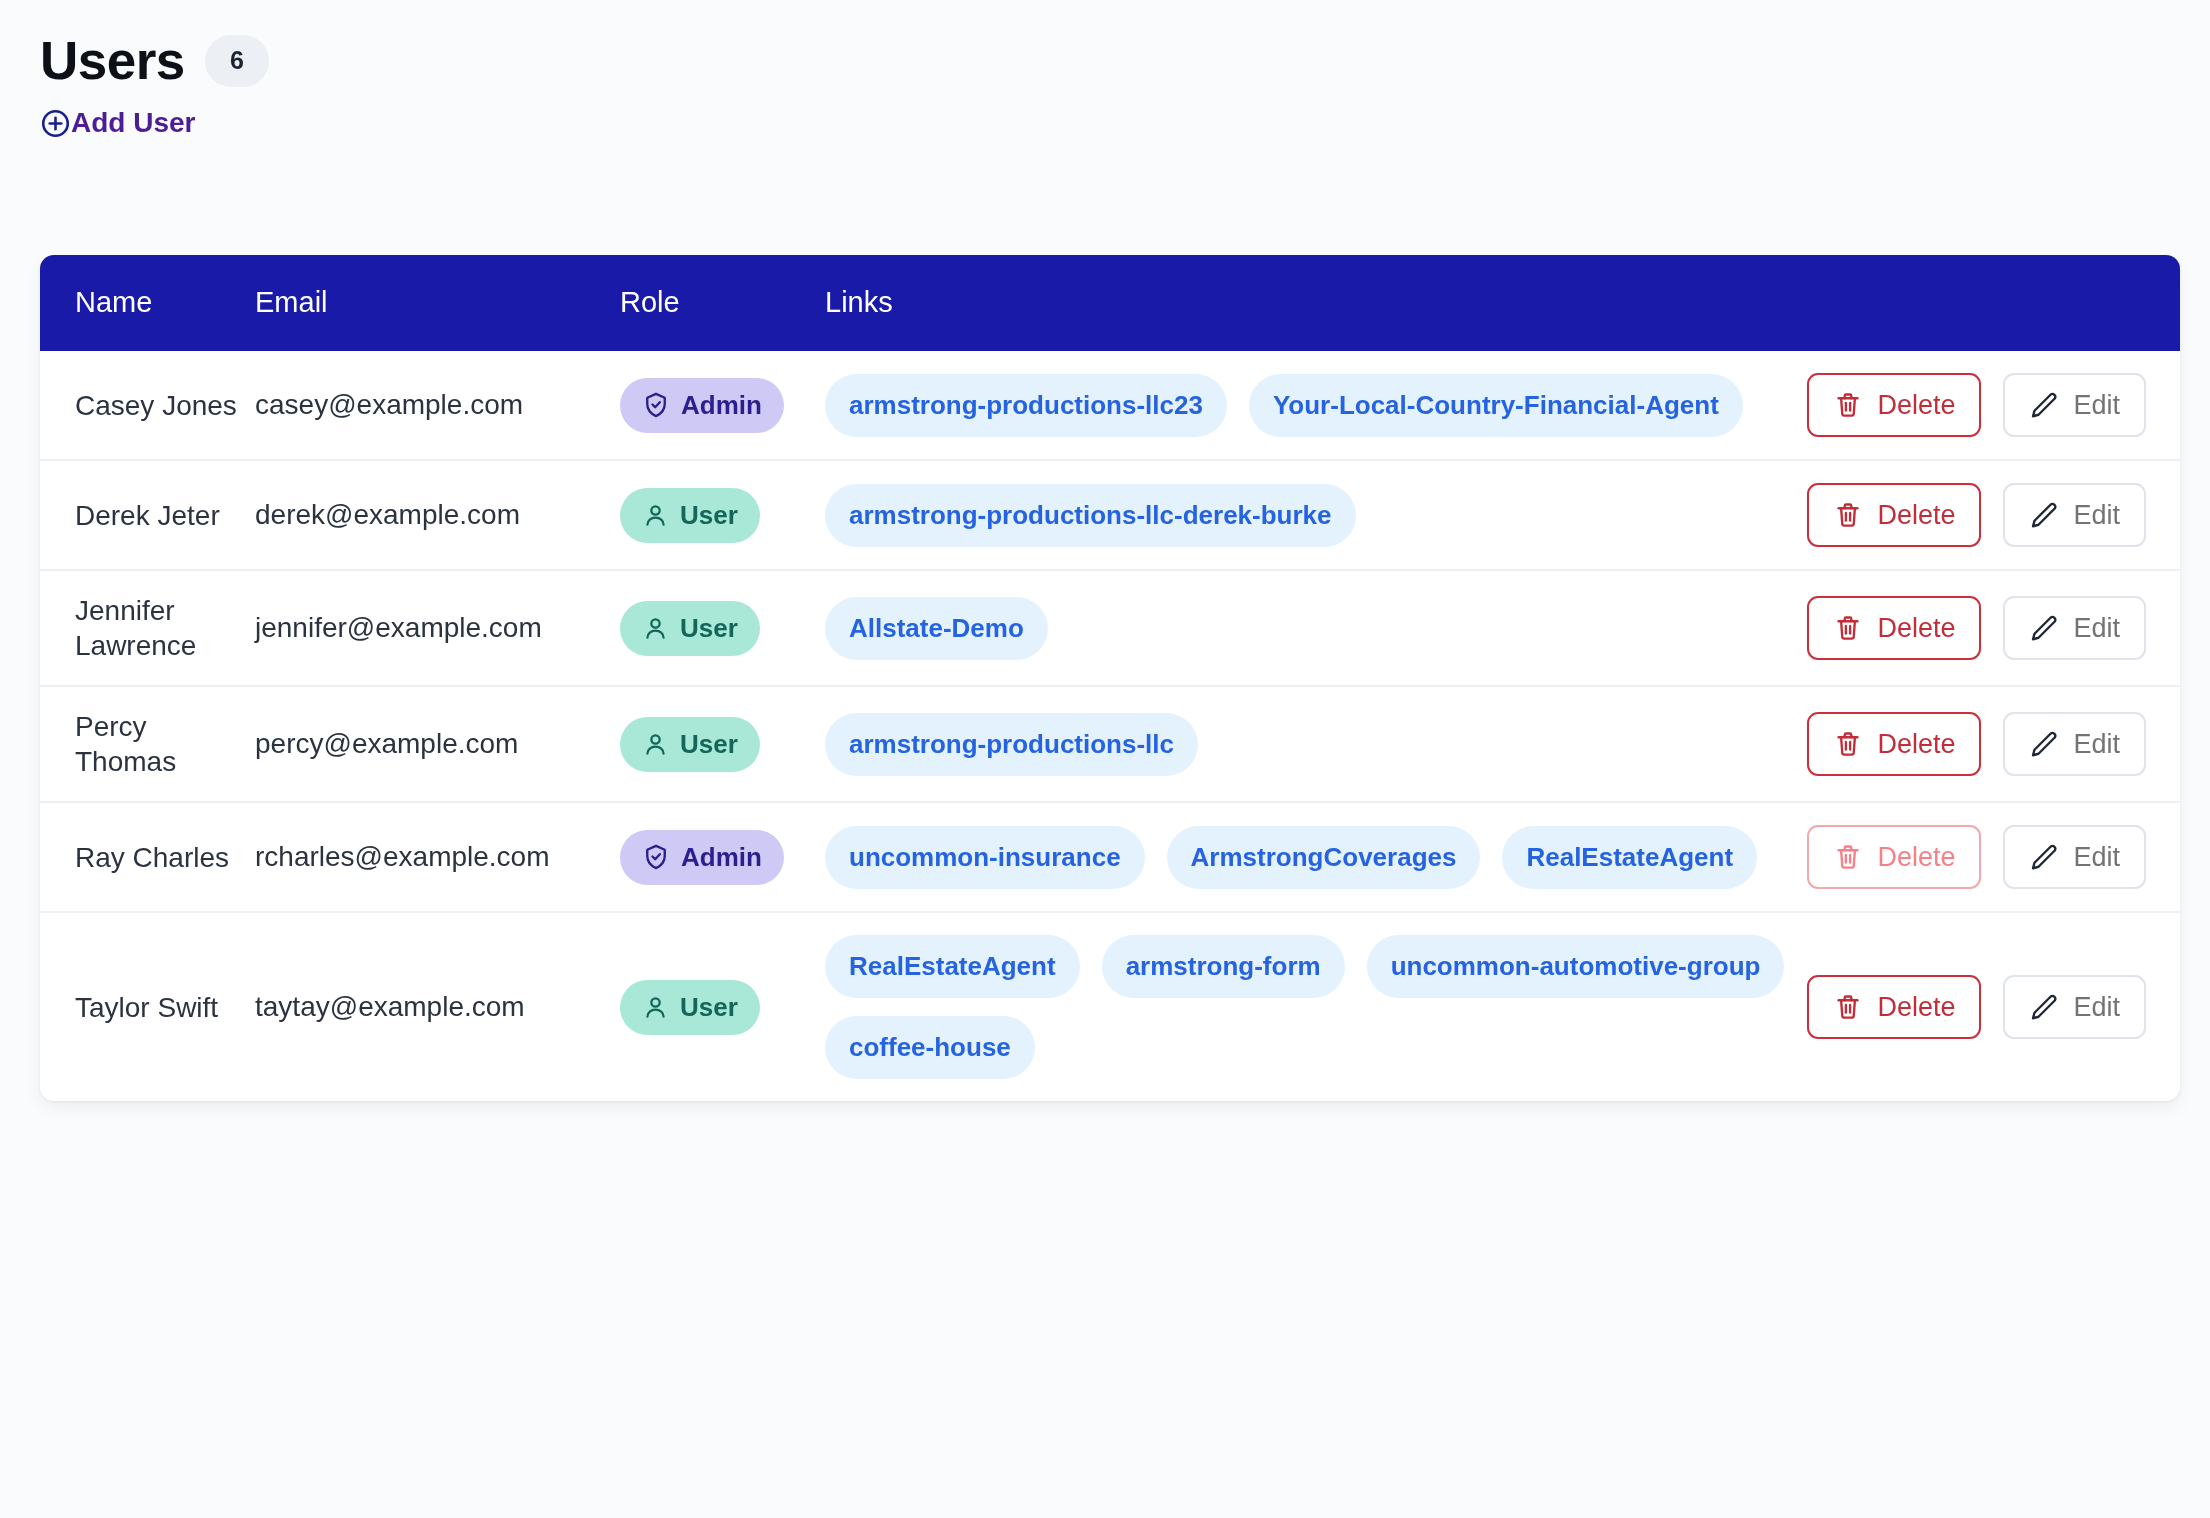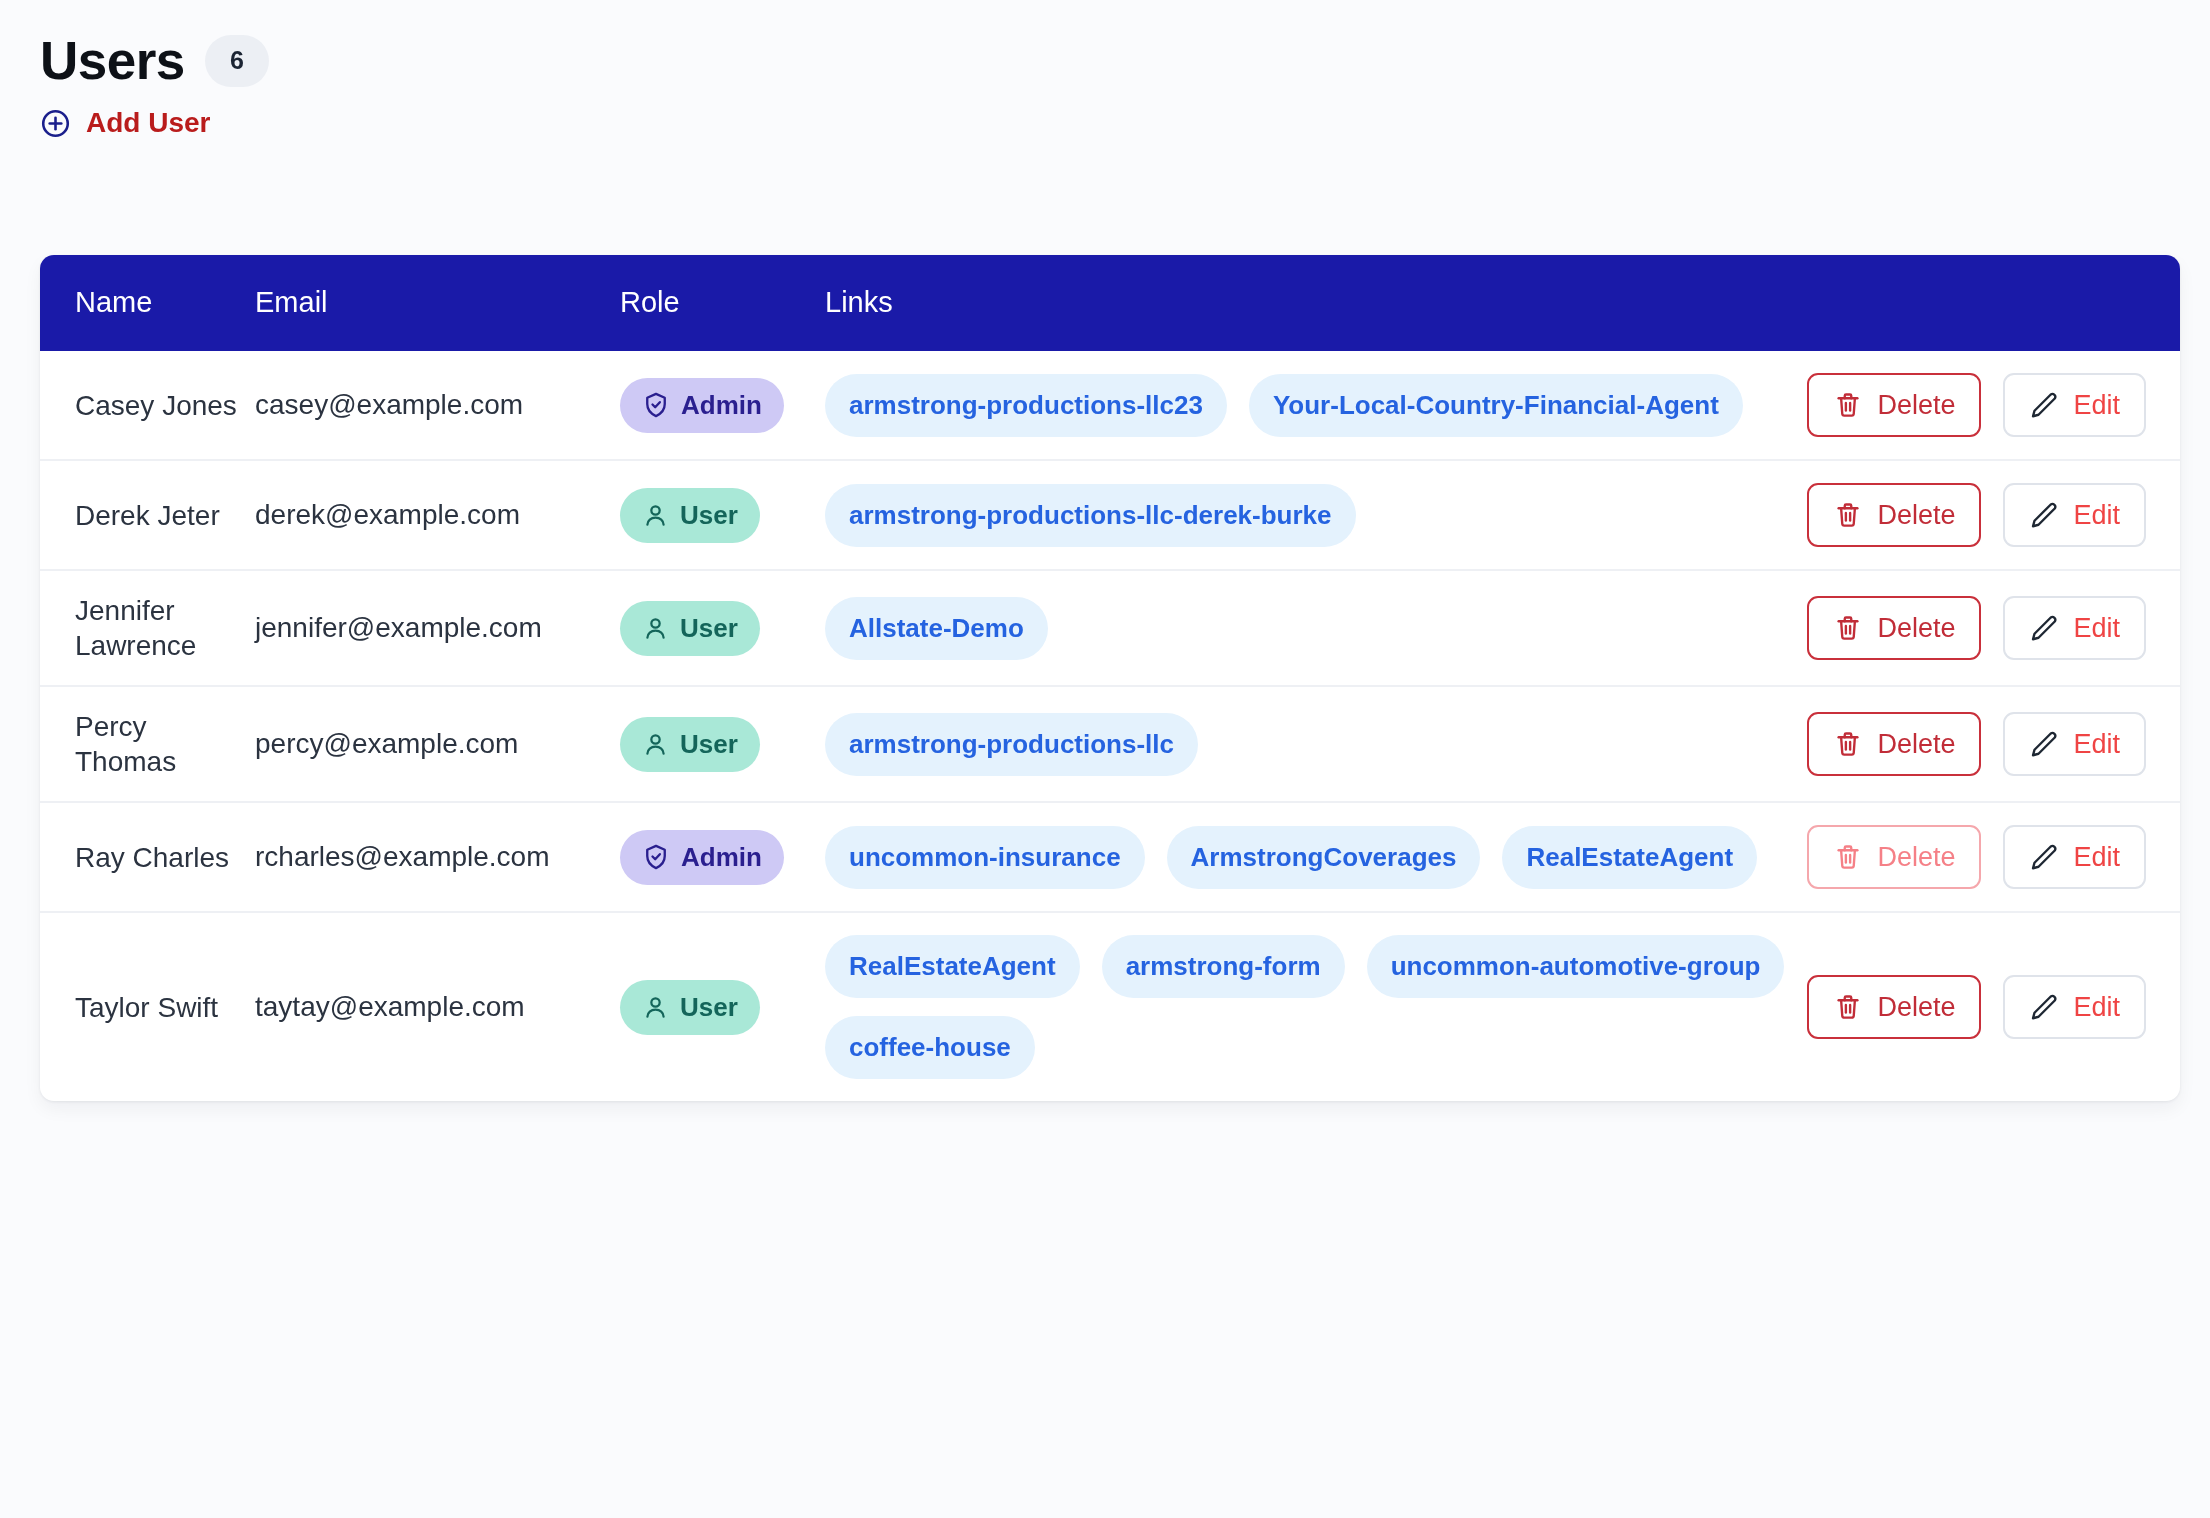--- a/index.html
+++ b/index.html
@@ -49,23 +49,22 @@
     border-radius: 26px;
     background: #eceff4;
     color: #1b2433;
     font-size: 25px;
     font-weight: 700;
   }
 
   .add-user {
     display: inline-flex;
     align-items: center;
-    gap: 15px;
     margin-top: 20px;
-    color: #b91c1c;
+    color: #4c1d95;
     font-size: 28px;
     font-weight: 700;
     cursor: pointer;
     background: none;
     border: none;
     font-family: inherit;
     padding: 0;
   }
 
   .add-user svg { display: block; }
@@ -216,21 +215,21 @@
   }
 
   .btn-delete.is-disabled {
     border-color: #f5a7ac;
     color: #f58087;
     cursor: default;
   }
 
   .btn-edit {
     border: 2px solid #dfe3ea;
-    color: #ef4444;
+    color: #737373;
   }
 </style>
 </head>
 <body>
 
 <div class="page">
 
   <div class="page-head">
     <div class="title-row">
       <h1 class="page-title">Users</h1>

